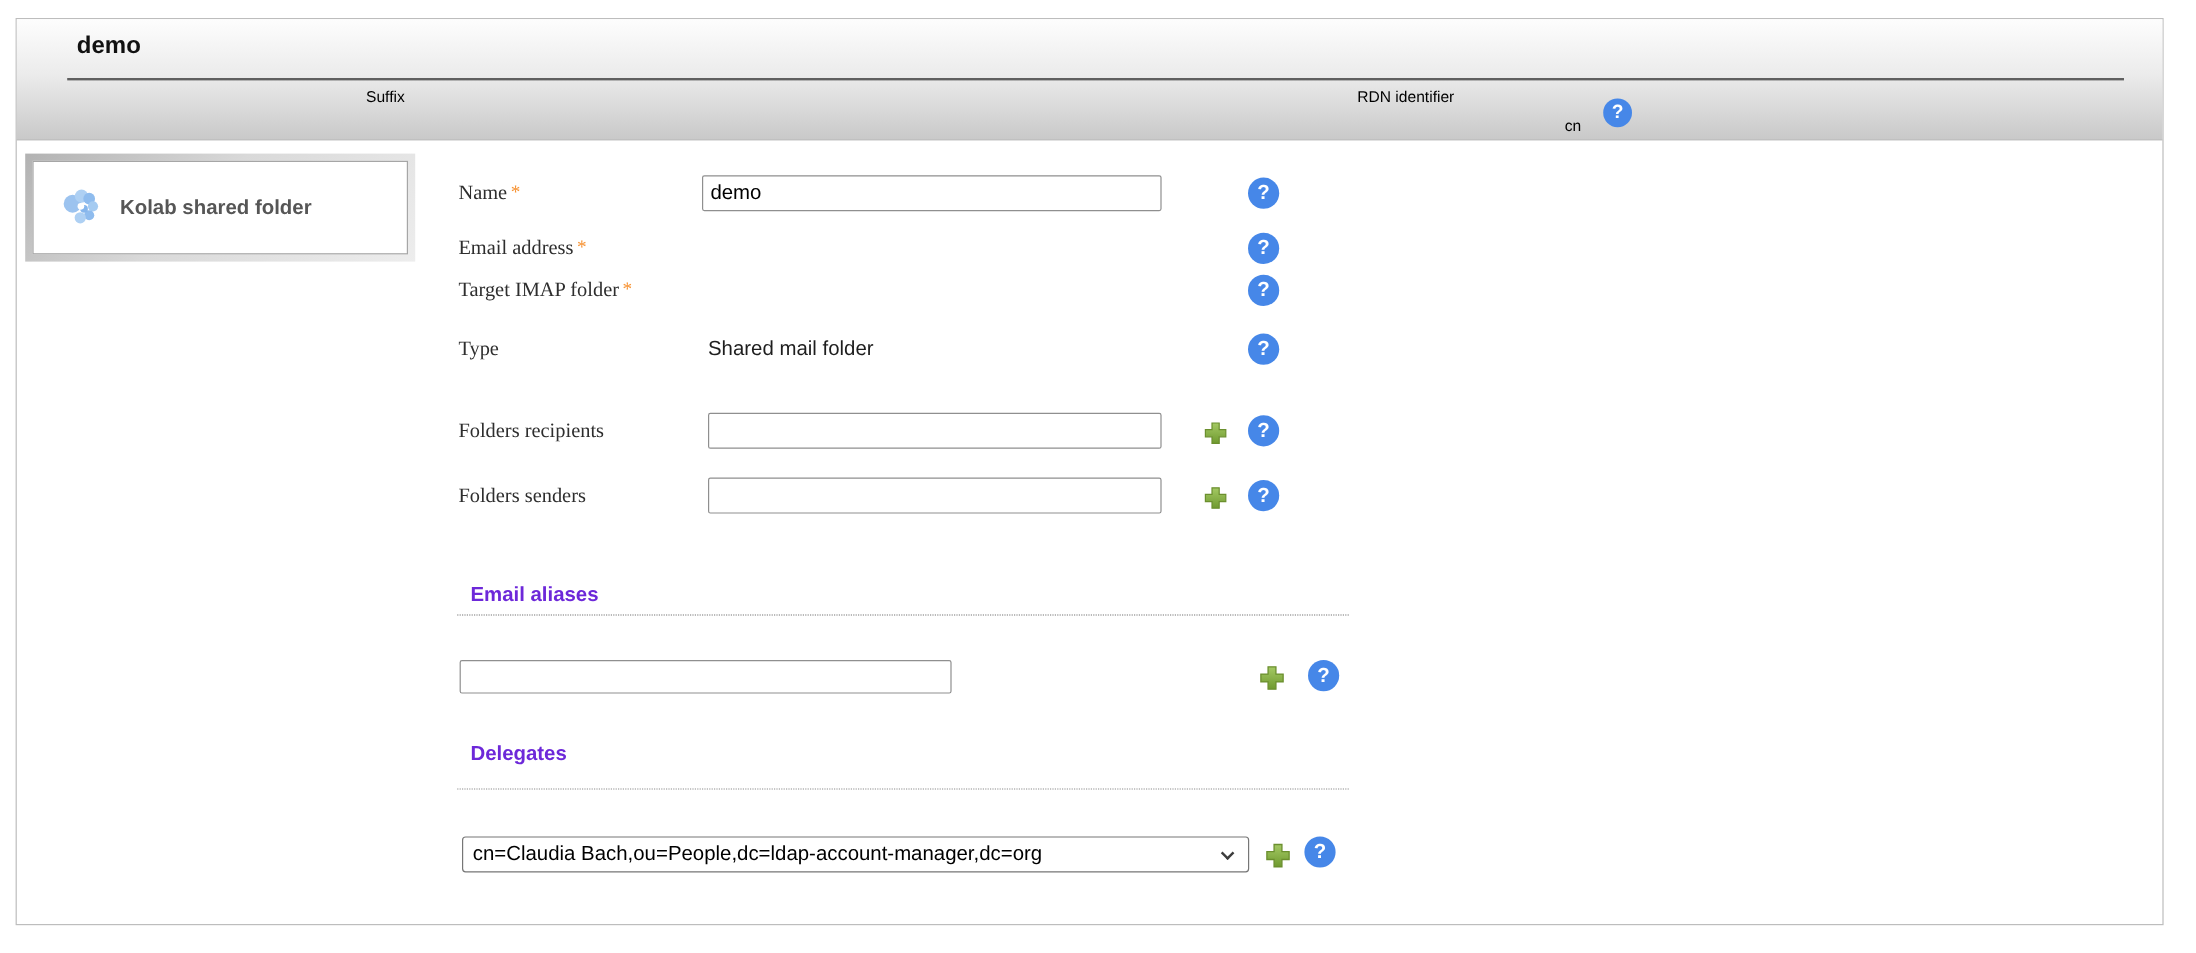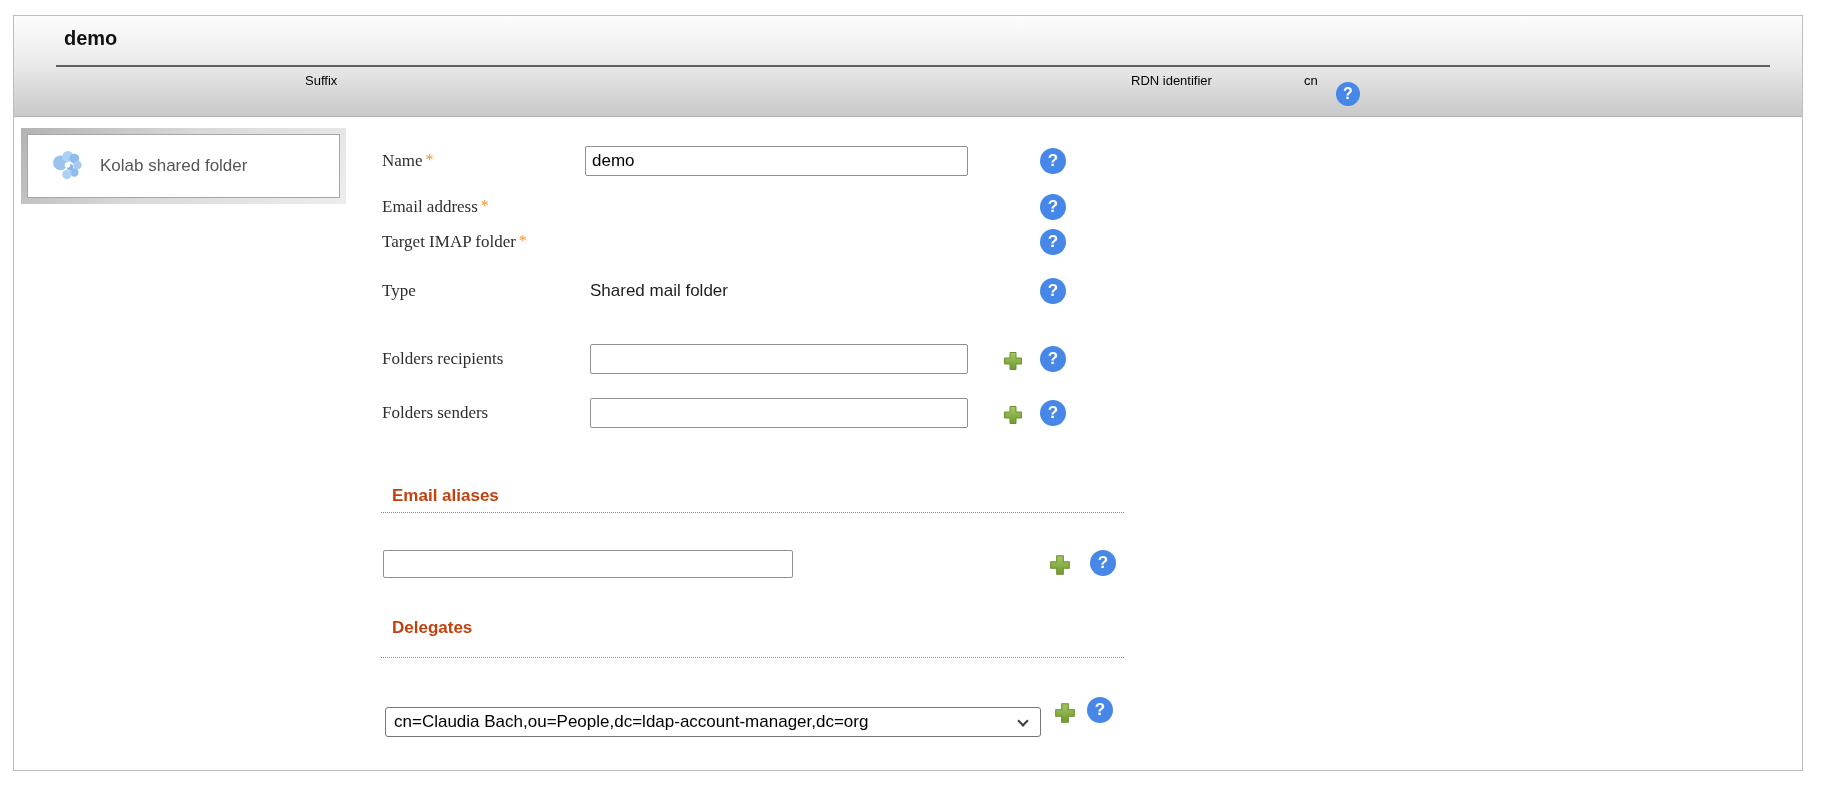--- a/index.html
+++ b/index.html
@@ -22,35 +22,36 @@
     font-size:20px; font-weight:bold; color:#111;
   }
   .title-rule {
     position:absolute; left:42px; top:49px; width:1714px; height:0;
     border-top:2px solid #5f5f5f;
   }
   .hdr-text { position:absolute; top:57px; font-size:13px; color:#000; white-space:nowrap; }
   .suffix-label   { left:291px; }
   .suffix-value   { left:392px; }
   .rdn-label      { left:1117px; }
-  .rdn-value      { left:1290px; }
+  .rdn-value      { left:1290px;margin-top:24px; }
 
   
   .help {
     display:inline-block; width:26px; height:26px; border-radius:50%;
     background:#4687e8; color:#fff; font-weight:bold; font-size:17px;
     text-align:center; line-height:26px; cursor:pointer; user-select:none;
   }
   .help.small { width:24px; height:24px; line-height:24px; font-size:16px; }
   .hdr-help { position:absolute; left:1322px; top:66px; }
 
   
   .tab-outer {
-    position:absolute; left:7px; top:112px; width:325px; height:76px;
+    position:absolute; left:7px; top:112px; width:325px; height:90px;
     background:linear-gradient(135deg, #b2b2b2 0%, #d9d9d9 45%, #ededed 100%);
+    font-weight:bold;
   }
   .tab {
     position:absolute; left:6px; top:6px; right:6px; bottom:6px;
     background:#fff; border:1px solid #a6a6a6;
     display:flex; align-items:center; cursor:pointer;
   }
   .tab .kicon { margin-left:24px; width:34px; height:34px; flex:0 0 auto; }
   .tab-label { margin-left:14px; font-size:17px; color:#565656; }
 
   
@@ -61,37 +62,37 @@
     position:absolute; left:571px; top:0; width:383px; height:30px;
     border:1px solid #8f8f8f; border-radius:2px; background:#fff;
     font-family:"Liberation Sans", sans-serif; font-size:17px; color:#000; padding:0 6px;
   }
   .txt.narrow { left:576px; width:378px; }
   .fstatic { position:absolute; left:576px; top:5px; font-size:17px; color:#1e1e1e; }
   .fhelp { position:absolute; left:1026px; top:2px; }
   .fadd  { position:absolute; left:988px; top:6px; width:22px; height:22px; cursor:pointer; }
 
   
-  .sec-head { position:absolute; left:378px; font-size:17px; font-weight:bold; color:#c2410c; }
+  .sec-head { position:absolute; left:378px; font-size:17px; font-weight:bold; color:#6d28d9; }
   .sec-rule { position:absolute; left:367px; width:743px; height:0; border-bottom:1px dotted #8c8c8c; }
   .alias-input { position:absolute; left:369px; top:534px; width:410px; height:28px;
     border:1px solid #8f8f8f; border-radius:2px; font-family:"Liberation Sans", sans-serif;
     font-size:17px; padding:0 6px; }
   .sec-add { position:absolute; width:24px; height:24px; cursor:pointer; }
   .add-aliases { left:1034px; top:537px; }
   .help-aliases { position:absolute; left:1076px; top:534px; }
   .add-delegates { left:1039px; top:685px; }
   .help-delegates { position:absolute; left:1073px; top:681px; }
 
   
   .select {
     position:absolute; left:371px; top:681px; width:656px; height:30px;
     border:1px solid #767676; border-radius:3px; background:#fff;
     font-size:17px; color:#000; cursor:pointer;
-    display:flex; align-items:center; padding:0 34px 0 8px; white-space:nowrap; overflow:hidden;margin-top:10px;
+    display:flex; align-items:center; padding:0 34px 0 8px; white-space:nowrap; overflow:hidden;
   }
   .chev {
     position:absolute; right:13px; top:9px; width:8px; height:8px;
     border-right:2px solid #3d3d3d; border-bottom:2px solid #3d3d3d;
     transform:rotate(45deg);
   }
   .hidden-defs { position:absolute; width:0; height:0; overflow:hidden; }
 </style>
 </head>
 <body>

